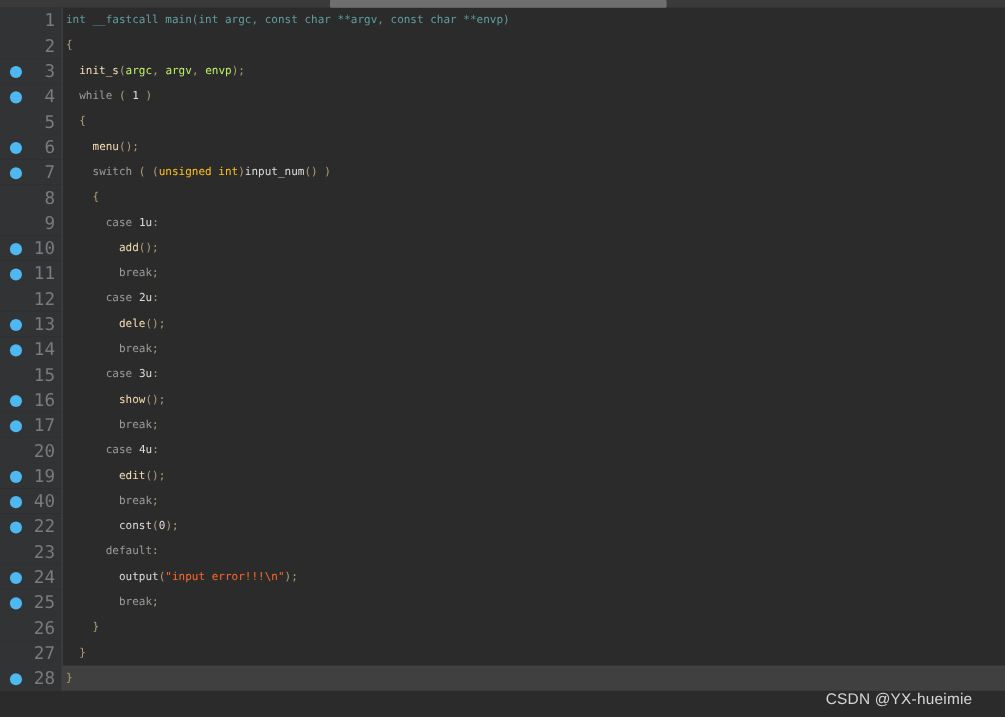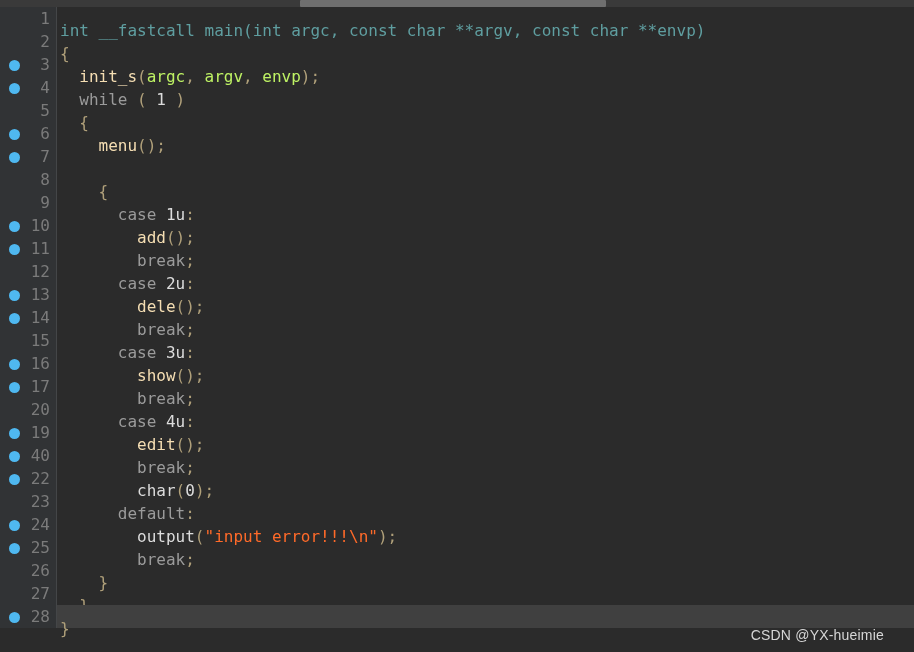--- a/index.html
+++ b/index.html
@@ -84,22 +84,22 @@
     top: 0;
     font-size: 16px;
     color: #7b7b7b;
     font-family: "DejaVu Sans Mono", monospace;
   }
 
   
   .code {
     position: absolute;
     left: 60px;
-    top: 12px;
-    font-size: 16px;
+    top: 0;
+    font-size: 10px;
     color: #a9b7c6;
     letter-spacing: 0px;
   }
 
   
   .t-sig   { color: #5f9ea0; }   
   .t-kw    { color: #9b9b9b; }   
   .t-fn    { color: #f5deb3; }   
   .t-var   { color: #bef264; }   
   .t-punc  { color: #b0a07a; }   
@@ -128,35 +128,35 @@
     <div id="scrollbar-thumb"></div>
   </div>
 
   <div id="editor">
       <div class="row"><div class="gutter"><span class="lineno">1</span></div><div class="code"><span class="t-sig">int __fastcall main(int argc, const char **argv, const char **envp)</span></div></div>
       <div class="row"><div class="gutter"><span class="lineno">2</span></div><div class="code"><span class="t-punc">{</span></div></div>
       <div class="row"><div class="gutter"><span class="bp"></span><span class="lineno">3</span></div><div class="code"><span class="t-plain">  </span><span class="t-fn">init_s</span><span class="t-punc">(</span><span class="t-var">argc</span><span class="t-punc">, </span><span class="t-var">argv</span><span class="t-punc">, </span><span class="t-var">envp</span><span class="t-punc">);</span></div></div>
       <div class="row"><div class="gutter"><span class="bp"></span><span class="lineno">4</span></div><div class="code"><span class="t-plain">  </span><span class="t-kw">while</span><span class="t-punc"> ( </span><span class="t-num">1</span><span class="t-punc"> )</span></div></div>
       <div class="row"><div class="gutter"><span class="lineno">5</span></div><div class="code"><span class="t-punc">  {</span></div></div>
       <div class="row"><div class="gutter"><span class="bp"></span><span class="lineno">6</span></div><div class="code"><span class="t-plain">    </span><span class="t-fn">menu</span><span class="t-punc">();</span></div></div>
-      <div class="row"><div class="gutter"><span class="bp"></span><span class="lineno">7</span></div></div>
+      <div class="row"><div class="gutter"><span class="bp"></span><span class="lineno">7</span></div><div class="code"><span class="t-plain">    </span><span class="t-kw">switch</span><span class="t-punc"> ( (</span><span class="t-type">unsigned int</span><span class="t-punc">)</span><span class="t-plain">input_num</span><span class="t-punc">() )</span></div></div>
       <div class="row"><div class="gutter"><span class="lineno">8</span></div><div class="code"><span class="t-punc">    {</span></div></div>
       <div class="row"><div class="gutter"><span class="lineno">9</span></div><div class="code"><span class="t-plain">      </span><span class="t-kw">case</span><span class="t-plain"> </span><span class="t-plain">1u</span><span class="t-punc">:</span></div></div>
       <div class="row"><div class="gutter"><span class="bp"></span><span class="lineno">10</span></div><div class="code"><span class="t-plain">        </span><span class="t-fn">add</span><span class="t-punc">();</span></div></div>
       <div class="row"><div class="gutter"><span class="bp"></span><span class="lineno">11</span></div><div class="code"><span class="t-plain">        </span><span class="t-kw">break</span><span class="t-punc">;</span></div></div>
       <div class="row"><div class="gutter"><span class="lineno">12</span></div><div class="code"><span class="t-plain">      </span><span class="t-kw">case</span><span class="t-plain"> </span><span class="t-plain">2u</span><span class="t-punc">:</span></div></div>
       <div class="row"><div class="gutter"><span class="bp"></span><span class="lineno">13</span></div><div class="code"><span class="t-plain">        </span><span class="t-fn">dele</span><span class="t-punc">();</span></div></div>
       <div class="row"><div class="gutter"><span class="bp"></span><span class="lineno">14</span></div><div class="code"><span class="t-plain">        </span><span class="t-kw">break</span><span class="t-punc">;</span></div></div>
       <div class="row"><div class="gutter"><span class="lineno">15</span></div><div class="code"><span class="t-plain">      </span><span class="t-kw">case</span><span class="t-plain"> </span><span class="t-plain">3u</span><span class="t-punc">:</span></div></div>
       <div class="row"><div class="gutter"><span class="bp"></span><span class="lineno">16</span></div><div class="code"><span class="t-plain">        </span><span class="t-fn">show</span><span class="t-punc">();</span></div></div>
       <div class="row"><div class="gutter"><span class="bp"></span><span class="lineno">17</span></div><div class="code"><span class="t-plain">        </span><span class="t-kw">break</span><span class="t-punc">;</span></div></div>
       <div class="row"><div class="gutter"><span class="lineno">20</span></div><div class="code"><span class="t-plain">      </span><span class="t-kw">case</span><span class="t-plain"> </span><span class="t-plain">4u</span><span class="t-punc">:</span></div></div>
       <div class="row"><div class="gutter"><span class="bp"></span><span class="lineno">19</span></div><div class="code"><span class="t-plain">        </span><span class="t-fn">edit</span><span class="t-punc">();</span></div></div>
       <div class="row"><div class="gutter"><span class="bp"></span><span class="lineno">40</span></div><div class="code"><span class="t-plain">        </span><span class="t-kw">break</span><span class="t-punc">;</span></div></div>
-      <div class="row"><div class="gutter"><span class="bp"></span><span class="lineno">22</span></div><div class="code"><span class="t-plain">        </span><span class="t-plain">char</span><span class="t-punc">(</span><span class="t-num">0</span><span class="t-punc">);</span></div></div>
+      <div class="row"><div class="gutter"><span class="bp"></span><span class="lineno">22</span></div><div class="code"><span class="t-plain">        </span><span class="t-plain">const</span><span class="t-punc">(</span><span class="t-num">0</span><span class="t-punc">);</span></div></div>
       <div class="row"><div class="gutter"><span class="lineno">23</span></div><div class="code"><span class="t-plain">      </span><span class="t-kw">default</span><span class="t-punc">:</span></div></div>
       <div class="row"><div class="gutter"><span class="bp"></span><span class="lineno">24</span></div><div class="code"><span class="t-plain">        </span><span class="t-plain">output</span><span class="t-punc">(</span><span class="t-str">"input error!!!\n"</span><span class="t-punc">);</span></div></div>
       <div class="row"><div class="gutter"><span class="bp"></span><span class="lineno">25</span></div><div class="code"><span class="t-plain">        </span><span class="t-kw">break</span><span class="t-punc">;</span></div></div>
       <div class="row"><div class="gutter"><span class="lineno">26</span></div><div class="code"><span class="t-punc">    }</span></div></div>
       <div class="row"><div class="gutter"><span class="lineno">27</span></div><div class="code"><span class="t-punc">  }</span></div></div>
       <div class="row current"><div class="gutter"><span class="bp"></span><span class="lineno">28</span></div><div class="code"><span class="t-punc">}</span></div></div>
     </div>
 
   <div id="watermark">CSDN @YX-hueimie</div>
 

